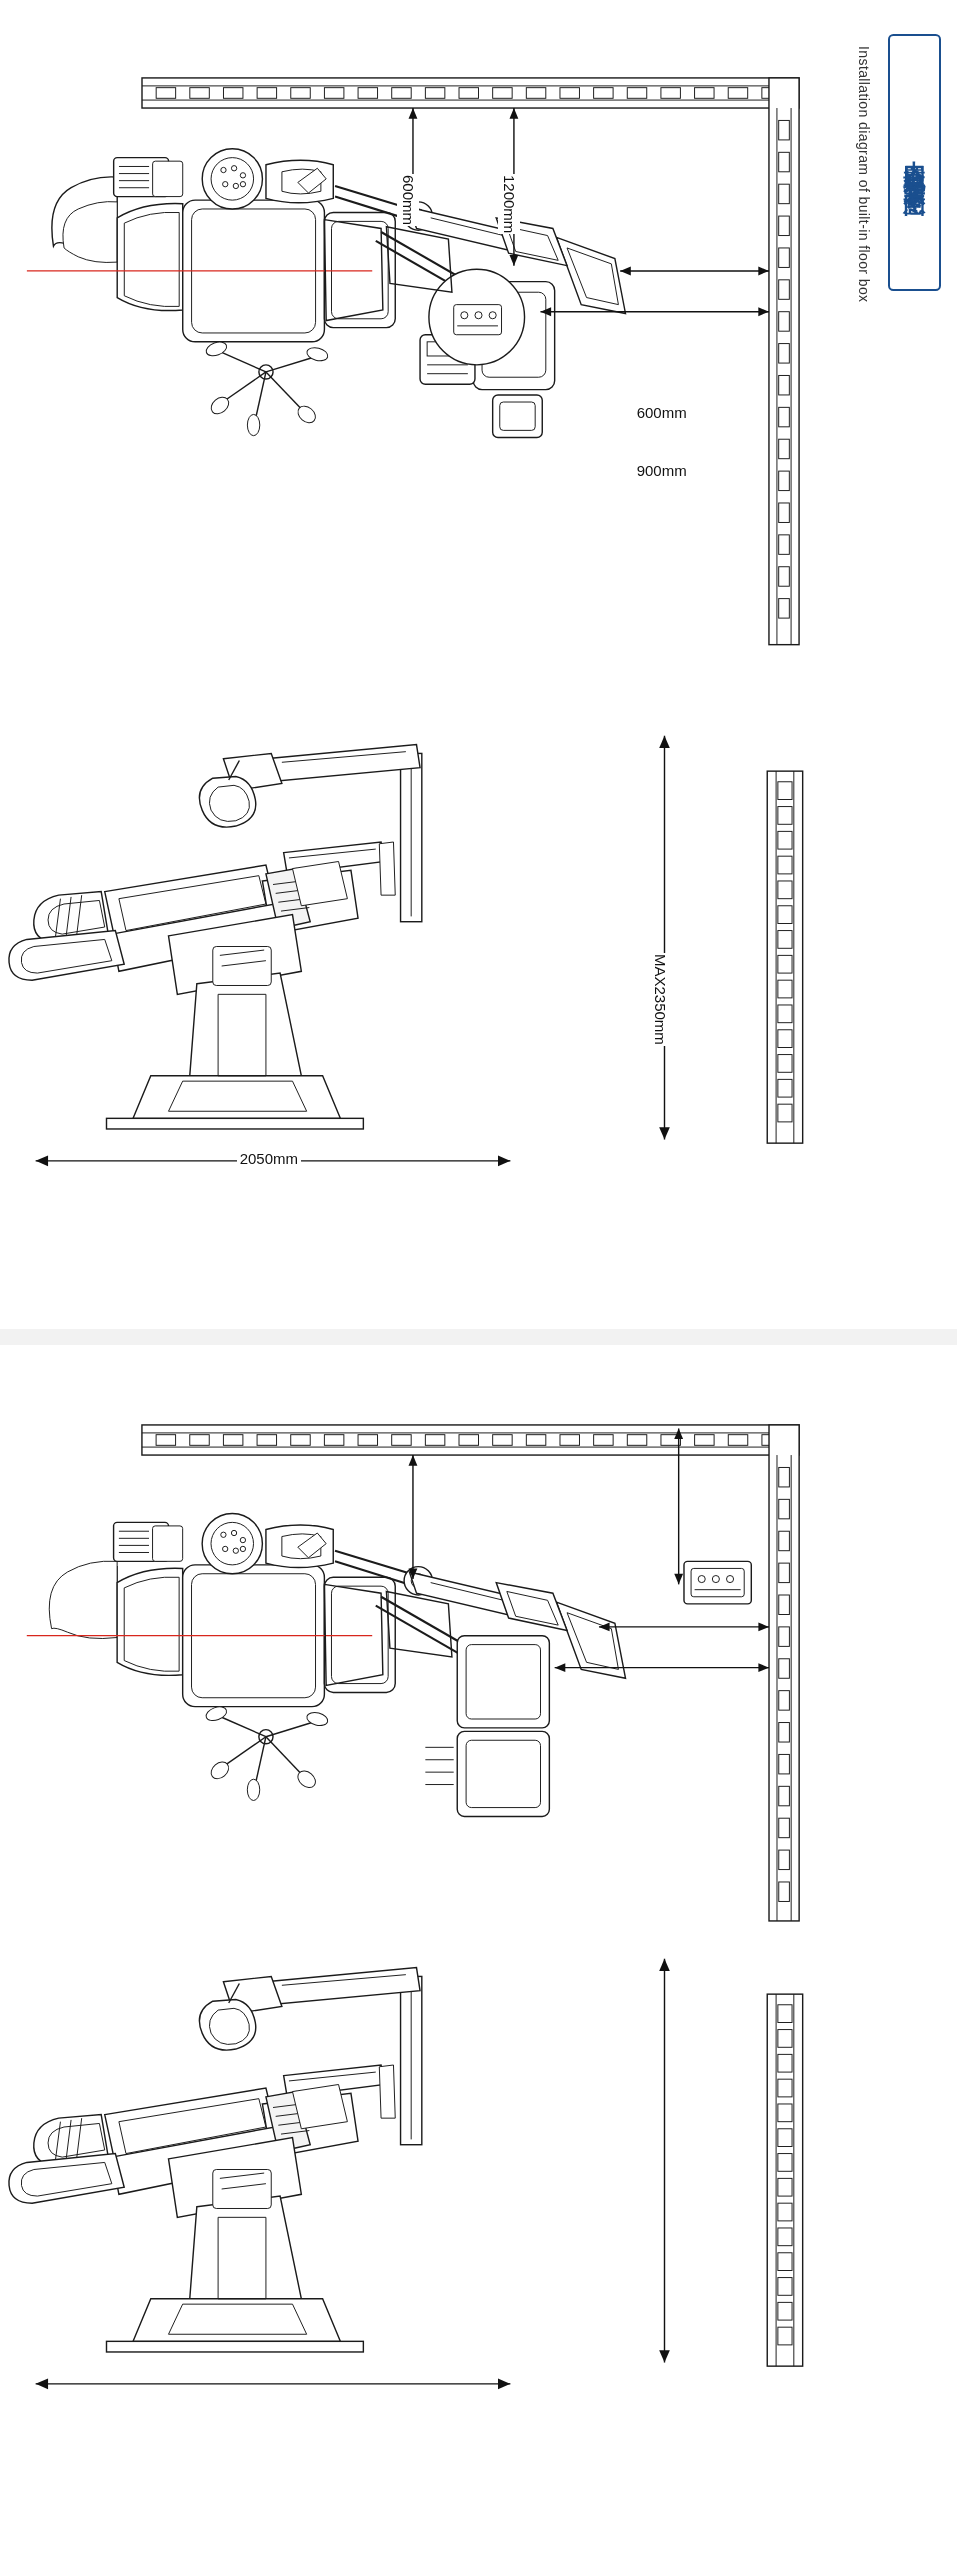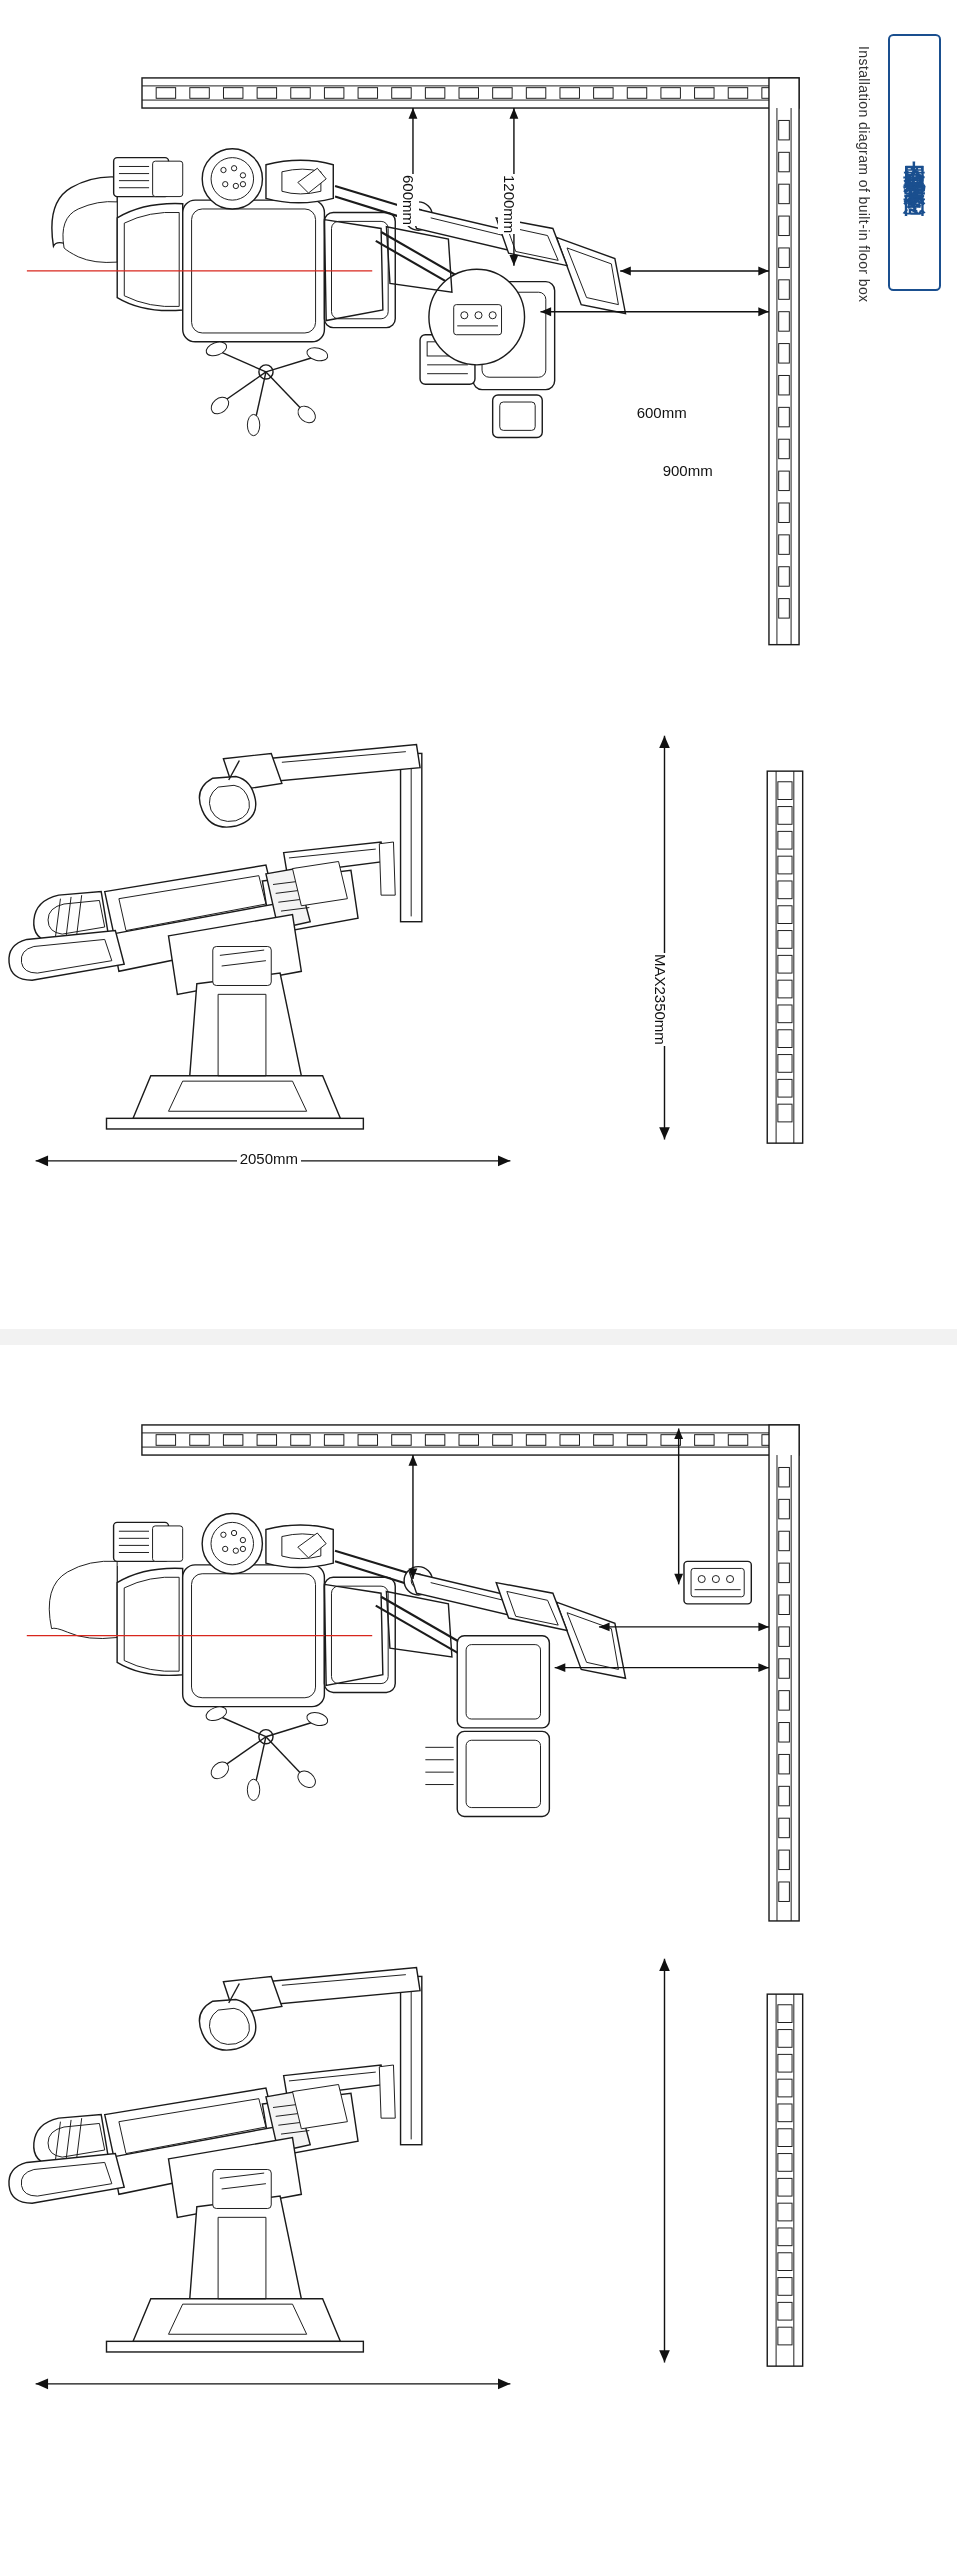--- a/index.html
+++ b/index.html
@@ -275,21 +275,21 @@
 
         <line x1="610" y1="352" x2="868" y2="352" class="dimline"></line>
         <path d="M 610 352 l 12 -5 l 0 10 z" fill="#111"></path>
         <path d="M 868 352 l -12 -5 l 0 10 z" fill="#111"></path>
       </g>
     </svg>
 
     <div class="dim vert" style="left:397px; top:174px;">600mm</div>
     <div class="dim vert" style="left:498px; top:174px;">1200mm</div>
     <div class="dim" style="left:634px; top:403px;">600mm</div>
-    <div class="dim" style="left:660px; top:461px;">900mm</div>
+    <div class="dim" style="left:634px; top:461px;">900mm</div>
 
     <svg class="canvas" width="957" height="620" viewBox="0 0 1080 700" style="top:718px">
 
       <g>
         <rect x="866" y="60" width="40" height="420" class="fillw"></rect>
         <line x1="876" y1="60" x2="876" y2="480" class="ln-thin"></line>
         <line x1="896" y1="60" x2="896" y2="480" class="ln-thin"></line>
         <g class="ln-thin">
           <rect x="878" y="72" width="16" height="20" fill="#fff"></rect>
           <rect x="878" y="100" width="16" height="20" fill="#fff"></rect>

